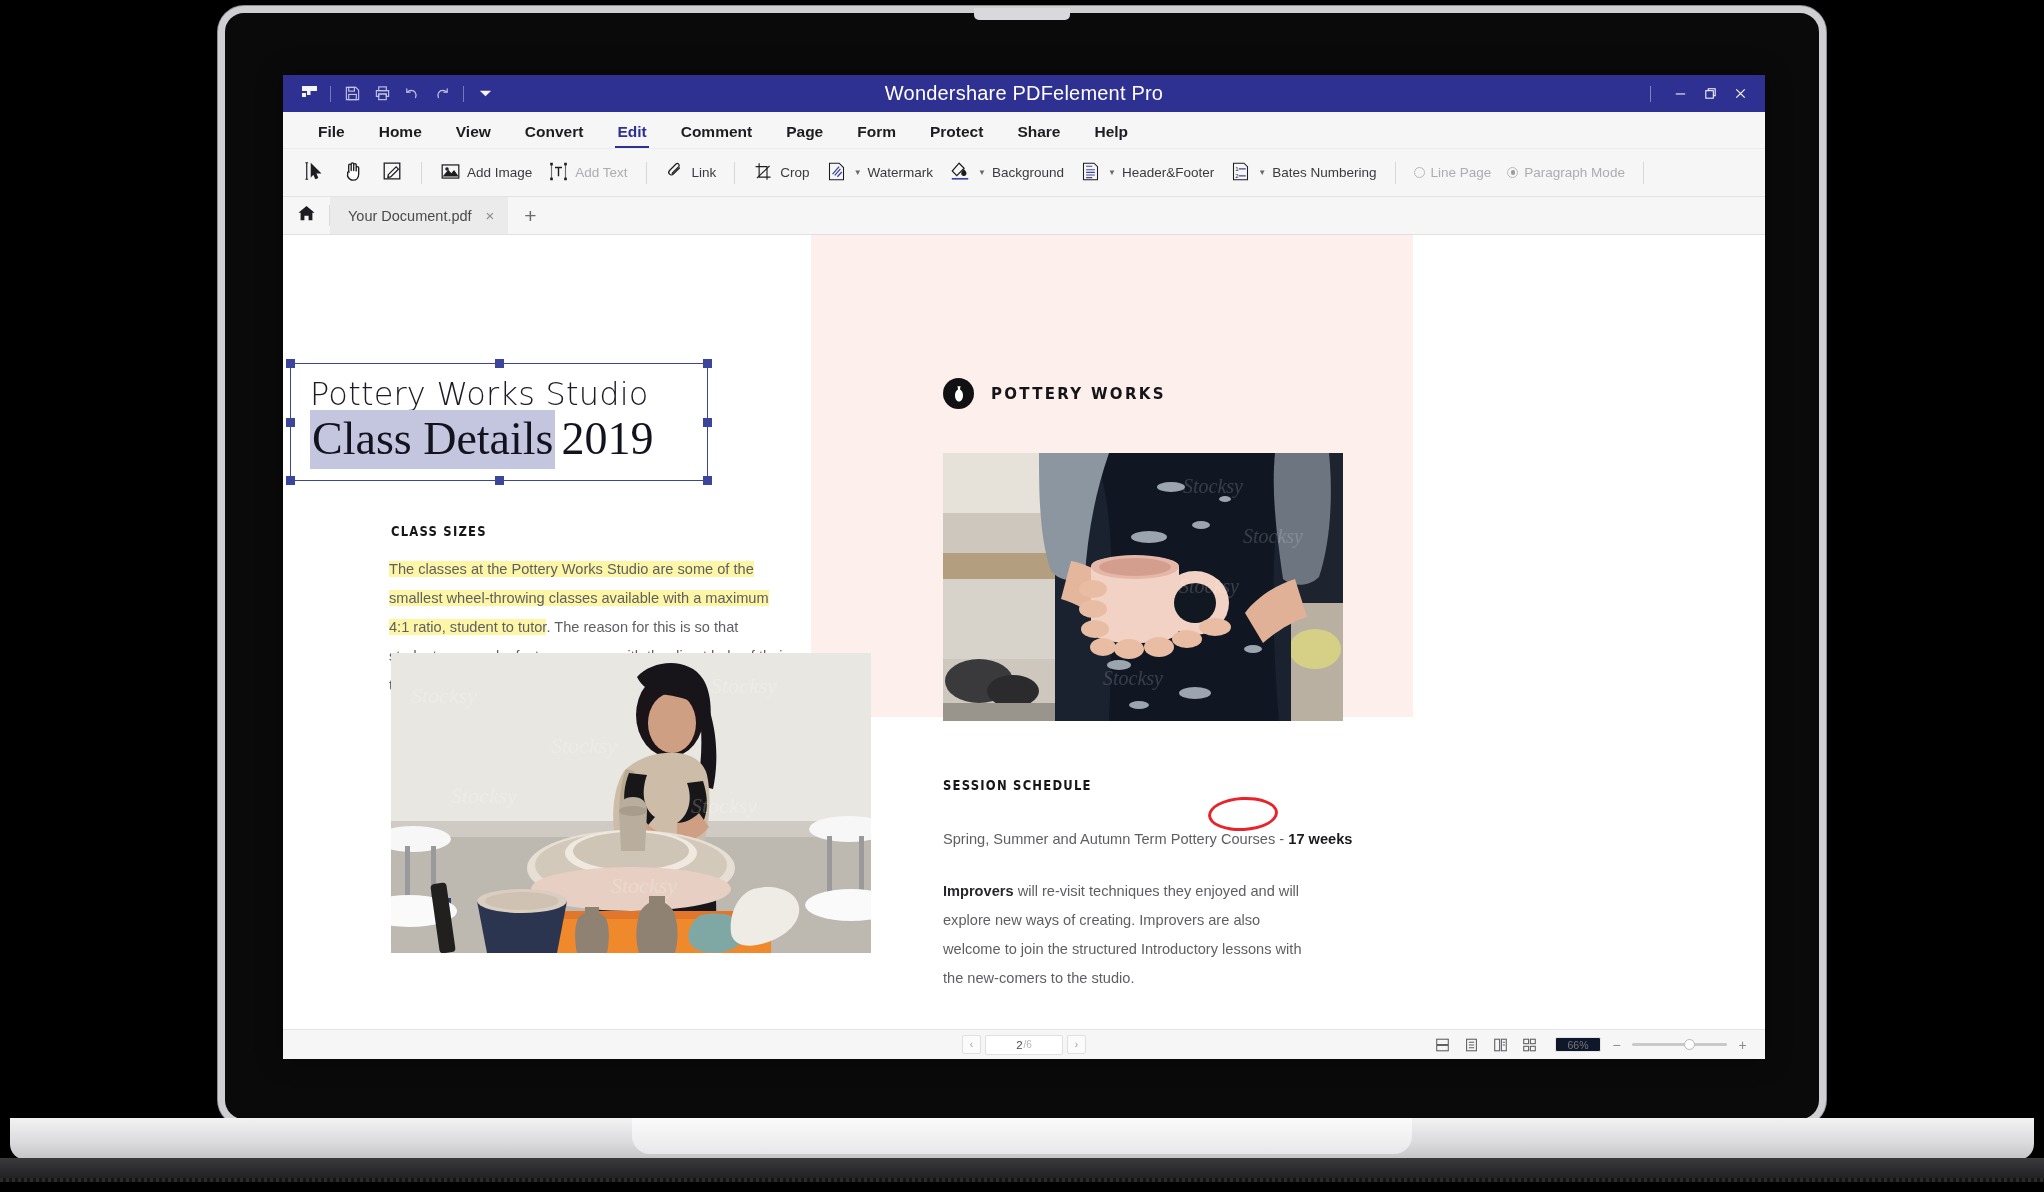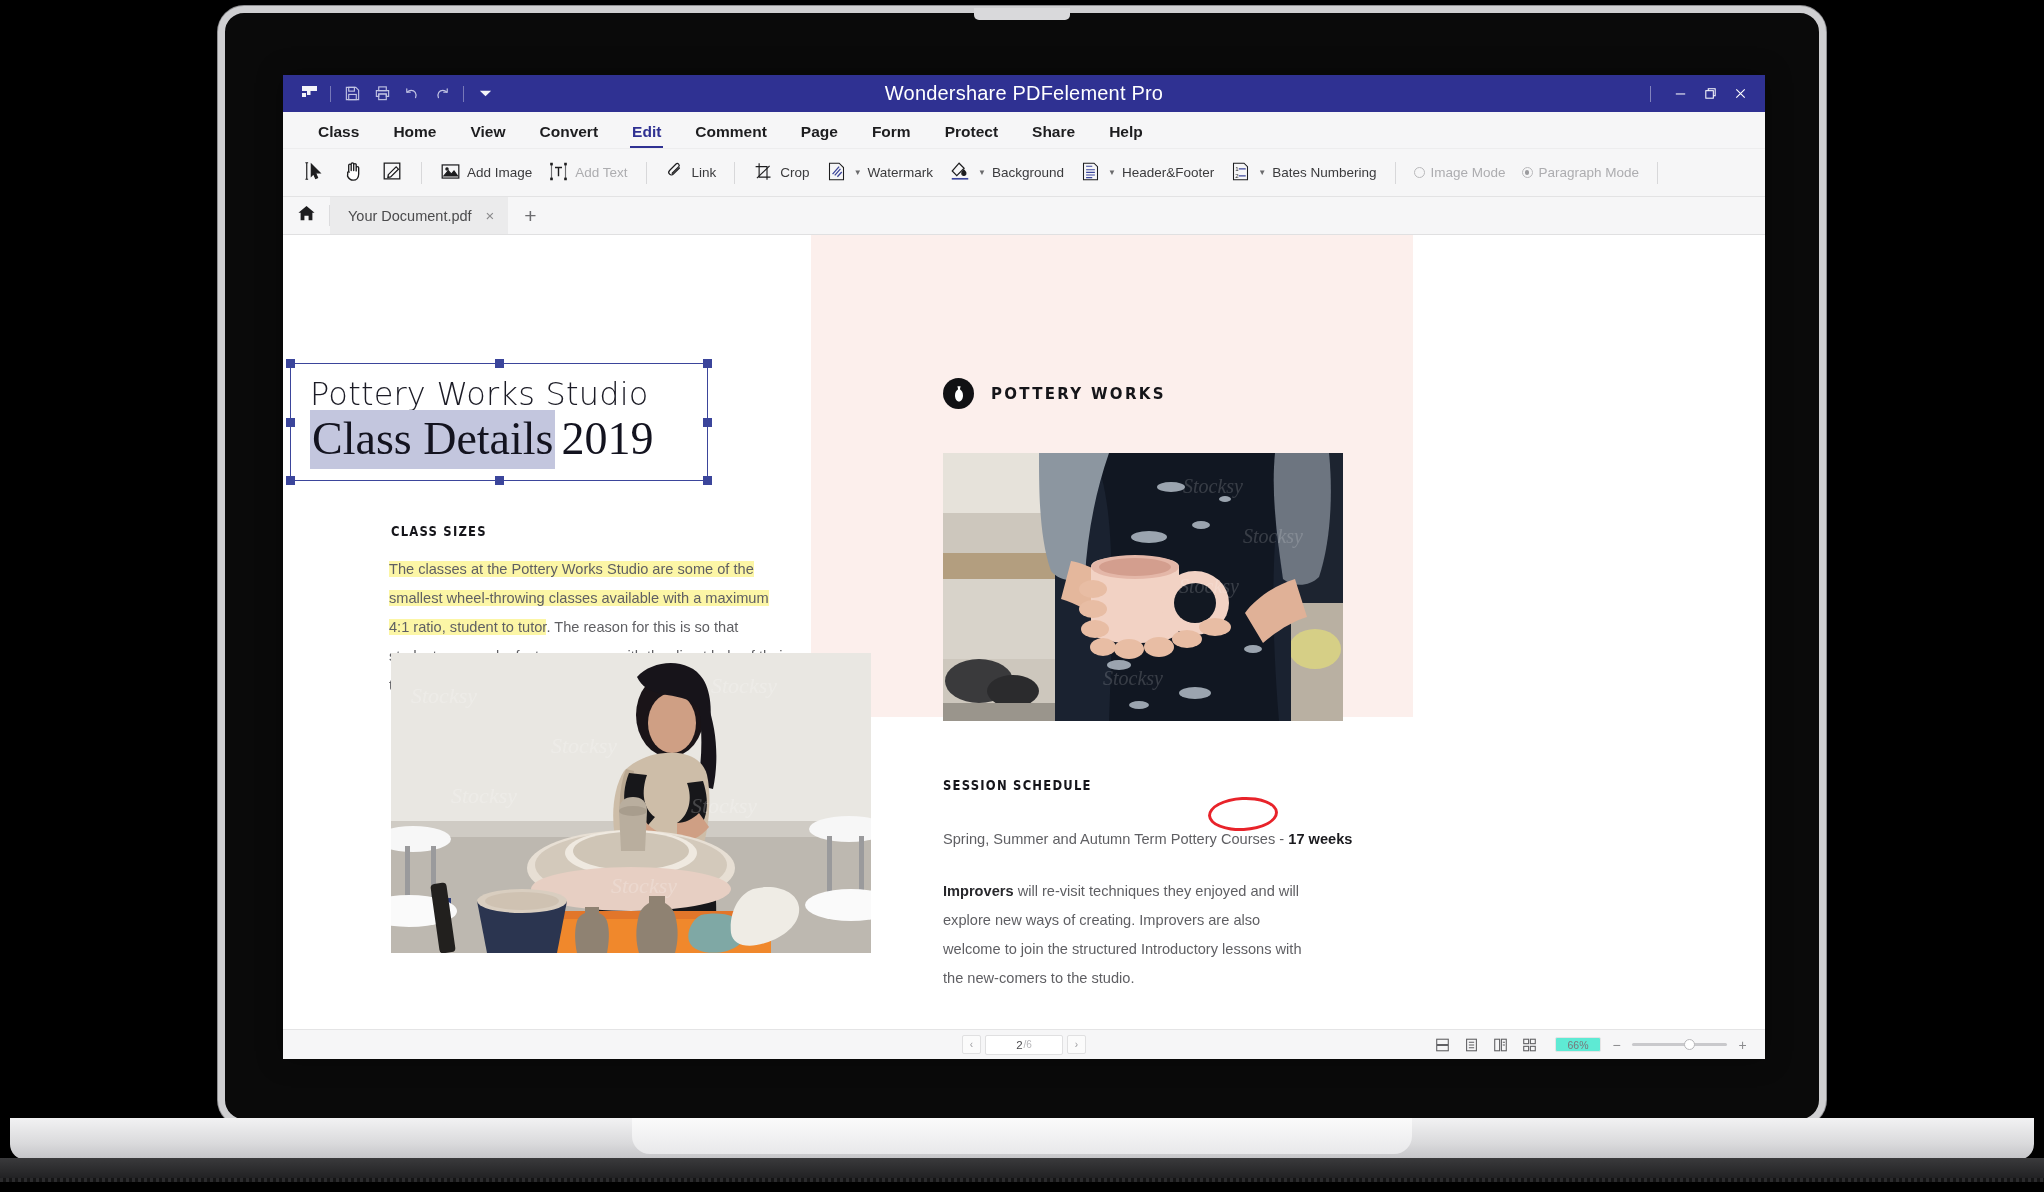--- a/index.html
+++ b/index.html
@@ -247,21 +247,21 @@
     width: 78px; height: 20px; border: 1px solid #e0e0e1; background: #fff; border-radius: 2px;
     display: flex; align-items: center; justify-content: center; gap: 1px;
     font-size: 11.5px; color: #4a4a4d;
   }
   .pg-field .tot { color: #b5b5b8; font-size: 10px; }
   .right-status {
     margin-left: auto; display: flex; align-items: center; gap: 9px; padding-right: 16px;
   }
   .vmode { width: 20px; height: 18px; display: flex; align-items: center; justify-content: center; }
   .zoom-field {
-    width: 46px; height: 15px; border: 1px solid #e4e4e5; background: #5eead4; border-radius: 2px;
+    width: 46px; height: 15px; border: 1px solid #e4e4e5; background: #0f172a; border-radius: 2px;
     display: flex; align-items: center; justify-content: center; font-size: 10.5px; color: #77777a;
     margin-left: 7px;
   }
   .zoom-minus, .zoom-plus { font-size: 14px; color: #8b8b8e; width: 13px; text-align:center; }
   .slider { width: 95px; height: 14px; position: relative; display:flex; align-items:center; }
   .slider .track { width:100%; height: 2.5px; background:#c9c9cc; border-radius:2px; }
   .slider .knob {
     position:absolute; left: 52px; width: 11px; height: 11px; border-radius: 50%;
     background: #fff; border: 1.4px solid #b7b7ba;
   }
@@ -339,21 +339,21 @@
         </div>
         <div class="win-btn">
           <svg width="15" height="15" viewBox="0 0 16 16" stroke="#fff" stroke-width="1.2">
               <path d="M3.5 3.5l9 9M12.5 3.5l-9 9"></path>
             </svg>
         </div>
       </div>
     </div>
 
     <div class="menubar">
-      <div class="menu-item">Class</div>
+      <div class="menu-item">File</div>
       <div class="menu-item">Home</div>
       <div class="menu-item">View</div>
       <div class="menu-item">Convert</div>
       <div class="menu-item active">Edit</div>
       <div class="menu-item">Comment</div>
       <div class="menu-item">Page</div>
       <div class="menu-item">Form</div>
       <div class="menu-item">Protect</div>
       <div class="menu-item">Share</div>
       <div class="menu-item">Help</div>
@@ -478,21 +478,21 @@
           </svg>
         </span>
         <span class="caret-mini">▼</span>
         <span class="lbl">Bates Numbering</span>
       </div>
 
       <div class="rb-sep"></div>
 
       <div class="rb dim">
         <span class="radio-dot"></span>
-        <span class="lbl">Image Mode</span>
+        <span class="lbl">Line Page</span>
       </div>
       <div class="rb dim">
         <span class="radio-dot on"></span>
         <span class="lbl">Paragraph Mode</span>
       </div>
 
       <div class="rb-sep"></div>
     </div>
 
     <div class="tabstrip">

